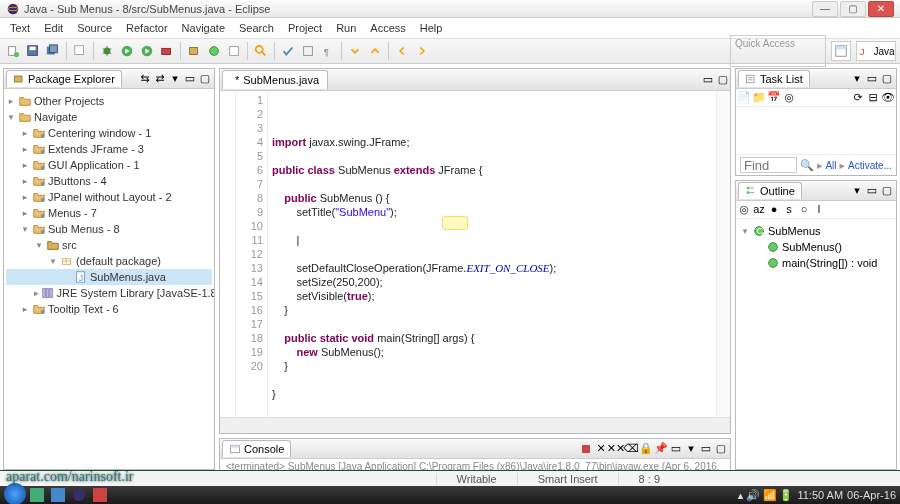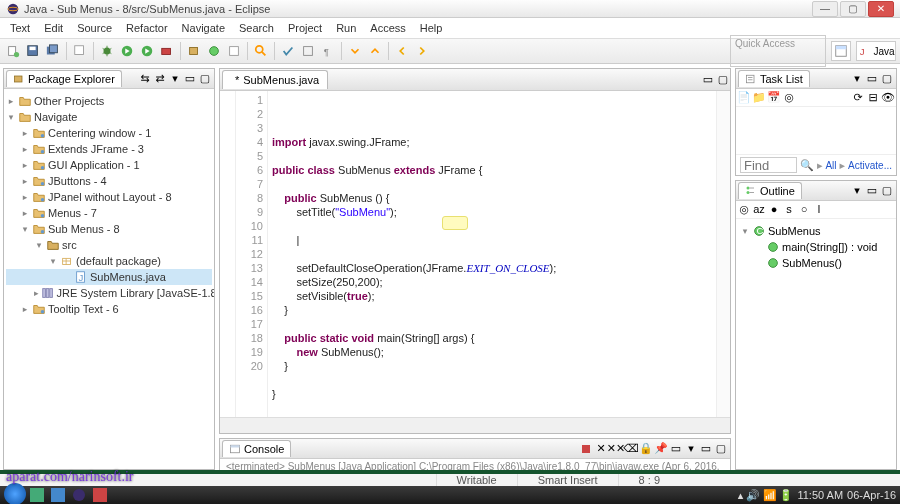--- a/index.html
+++ b/index.html
@@ -61,28 +61,28 @@
 
 .right-col { width:162px; display:flex; flex-direction:column; gap:4px; }
 .tasklist { height:108px; }
 .find-row { display:flex; align-items:center; gap:3px; padding:2px 4px; border-top:1px solid #eee; }
 .find-input { flex:1; min-width:0; height:16px; border:1px solid #ccc; padding:0 3px; font-size:13px; }
 .link-blue { color:#2255cc; font-size:10px; }
 
 .outline { flex:1; }
 .outline-tree { padding:4px; font-size:11px; }
 
-.statusbar { position:absolute; bottom:18px; left:0; right:0; height:16px; background:#f4f4f4; border-top:4px solid #14532d; display:flex; align-items:center; font-size:10px; color:#555; }
+.statusbar { position:absolute; bottom:18px; left:0; right:0; height:16px; background:#f4f4f4; border-top:1px solid #14532d; display:flex; align-items:center; font-size:10px; color:#555; }
 .statusbar .cell { padding:0 20px; border-left:1px solid #ddd; }
 
 .taskbar { position:absolute; bottom:0; left:0; right:0; height:18px; background:linear-gradient(#3b3b3b,#1a1a1a); display:flex; align-items:center; padding:0 4px; }
 .task-icon { width:20px; height:16px; display:flex; align-items:center; justify-content:center; margin-right:1px; }
 .task-icon.round { width:22px; height:22px; border-radius:50%; background:radial-gradient(#4fa3ff,#0a4ea3); margin-top:-3px; }
 .tray { margin-left:auto; display:flex; align-items:center; gap:4px; color:#ddd; font-size:9px; }
-.watermark { position:absolute; left:6px; bottom:19px; color:#6d28d9; font-size:14px; text-shadow:0 0 3px #000; opacity:.9; pointer-events:none; font-family:Tahoma; }
+.watermark { position:absolute; left:6px; bottom:19px; color:#0f766e; font-size:14px; text-shadow:0 0 3px #000; opacity:.9; pointer-events:none; font-family:Tahoma; }
 </style>
 </head>
 <body>
 
 <div class="titlebar">
   <svg class="icon" viewBox="0 0 16 16">
       <circle cx="8" cy="8" r="6" fill="#3a2c6b"></circle>
       <ellipse cx="8" cy="8" rx="6" ry="2" fill="none" stroke="#f0a020"></ellipse>
     </svg>
   <span class="title">Java - Sub Menus - 8/src/SubMenus.java - Eclipse</span>
@@ -295,21 +295,21 @@
             <circle cx="12" cy="11" r="2" fill="#6699cc"></circle>
           </svg>
           <span>JButtons - 4</span>
         </div>
         <div class="tree-item indent1">
           <span class="expander">▸</span>
           <svg class="ticon" viewBox="0 0 16 16">
             <path d="M2 4h4l1 2h7v7H2z" fill="#e8c070" stroke="#b88a30"></path>
             <circle cx="12" cy="11" r="2" fill="#6699cc"></circle>
           </svg>
-          <span>JPanel without Layout - 8</span>
+          <span>JPanel without Layout - 2</span>
         </div>
         <div class="tree-item indent1">
           <span class="expander">▸</span>
           <svg class="ticon" viewBox="0 0 16 16">
             <path d="M2 4h4l1 2h7v7H2z" fill="#e8c070" stroke="#b88a30"></path>
             <circle cx="12" cy="11" r="2" fill="#6699cc"></circle>
           </svg>
           <span>Menus - 7</span>
         </div>
         <div class="tree-item indent1">
@@ -490,28 +490,28 @@
               <circle cx="8" cy="8" r="5" fill="#6c6" stroke="#383"></circle>
               <text x="5" y="11" font-size="8" fill="#fff">C</text>
             </svg>
             <span>SubMenus</span>
           </div>
           <div class="tree-item indent1">
             <span class="expander"></span>
             <svg class="ticon" viewBox="0 0 16 16">
               <circle cx="8" cy="8" r="5" fill="#6c6" stroke="#383"></circle>
             </svg>
-            <span>main(String[]) : void</span>
+            <span>SubMenus()</span>
           </div>
           <div class="tree-item indent1">
             <span class="expander"></span>
             <svg class="ticon" viewBox="0 0 16 16">
               <circle cx="8" cy="8" r="5" fill="#6c6" stroke="#383"></circle>
             </svg>
-            <span>SubMenus()</span>
+            <span>main(String[]) : void</span>
           </div>
         </div>
     </div>
   </div>
 </div>
 
 <div class="statusbar">
   <div style="flex:1;"></div>
   <div class="cell">Writable</div>
   <div class="cell">Smart Insert</div>

